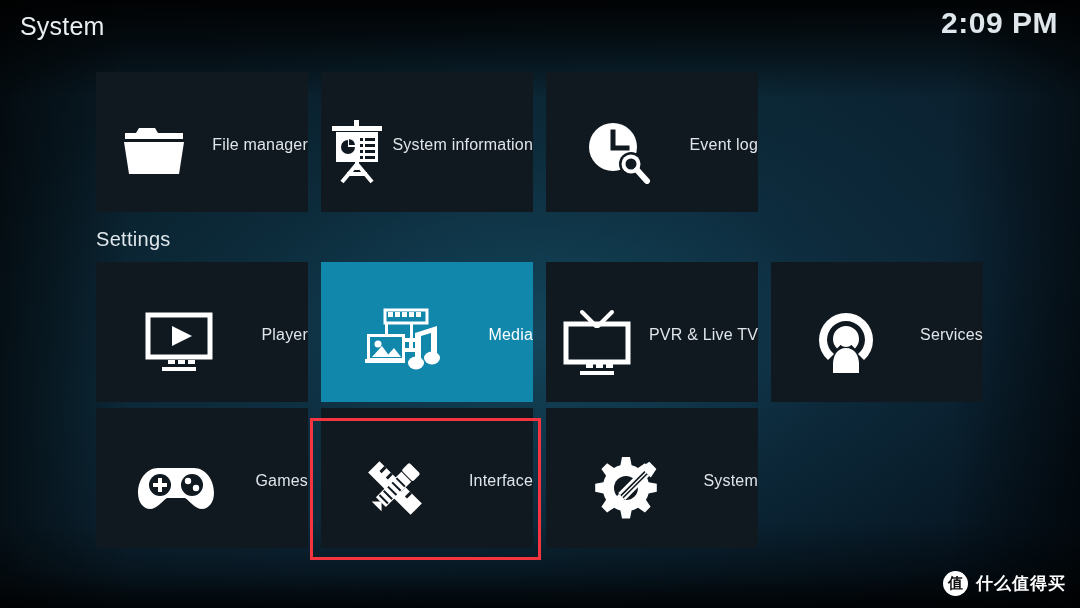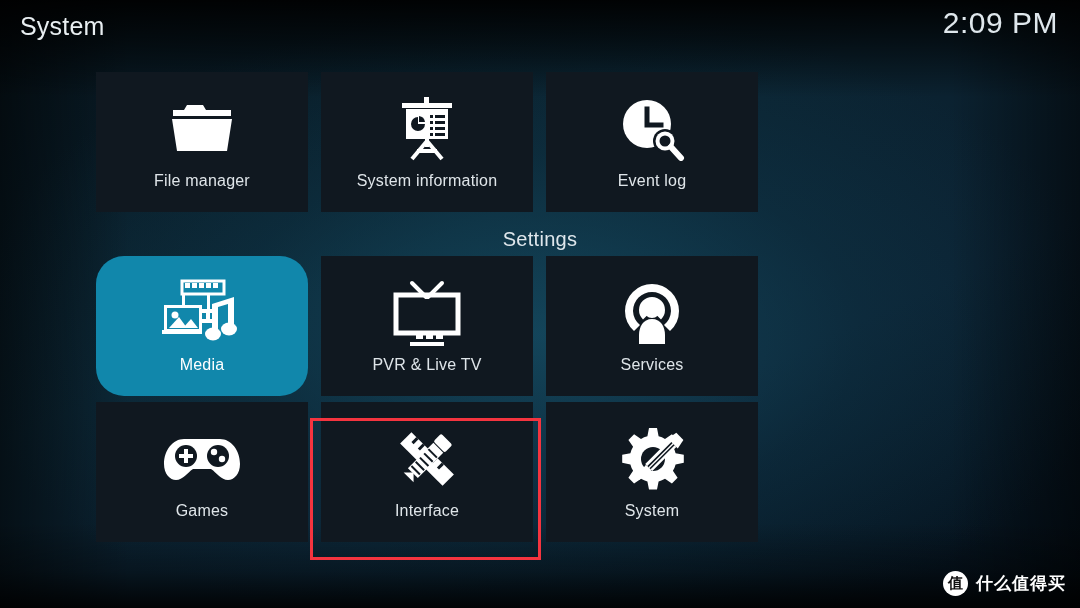--- a/index.html
+++ b/index.html
@@ -59,21 +59,21 @@
     color: #e8eef1;
     font-weight: 400;
     letter-spacing: 0.2px;
   }
   #clock {
     position: absolute;
     right: 22px;
     top: 6px;
     font-size: 30px;
     color: #dfe7ec;
-    font-weight: 400;
+    font-weight: 700;
     letter-spacing: 0.5px;
   }
 
   
   #grid {
     position: absolute;
     left: 96px;
     top: 72px;
     width: 888px;
     z-index: 4;
@@ -82,27 +82,26 @@
     display: flex;
     gap: 13px;
   }
   .tile {
     position: relative;
     width: 212px;
     height: 140px;
     background: #101820;
     box-sizing: border-box;
     display: flex;
-    flex-direction: column;
+    flex-direction: row;
     align-items: center;
     justify-content: flex-start;
   }
   .tile.focused {
     background: #1187ab;
-    border-radius: 28px;
   }
   .tile .icon {
     margin-top: 20px;
     height: 74px;
     width: 100%;
     display: flex;
     align-items: center;
     justify-content: center;
   }
   .tile .icon svg {
@@ -115,25 +114,25 @@
     letter-spacing: 0.2px;
     text-align: center;
     white-space: nowrap;
   }
   .tile.focused .label {
     color: #ffffff;
   }
 
   
   .section-label {
-    text-align: center;
+    text-align: left;
     font-size: 20px;
     color: #dfe7ec;
     font-weight: 400;
-    height: 44px;
+    height: 50px;
     line-height: 54px;
     letter-spacing: 0.3px;
   }
   .row-gap {
     height: 6px;
   }
 
   
   #annotation-box {
     position: absolute;
@@ -250,20 +249,33 @@
         </div>
         <div class="label">Event log</div>
       </div>
 
     </div>
 
     <div class="section-label">Settings</div>
 
     <div class="row">
 
+      <div class="tile">
+        <div class="icon">
+          <svg width="78" height="62" viewBox="0 0 78 62">
+            <rect x="8" y="4" width="62" height="42" fill="none" stroke="#ffffff" stroke-width="5"></rect>
+            <path d="M32 15 L52 25 L32 35 z" fill="#ffffff"></path>
+            <rect x="28" y="49" width="7" height="4" fill="#ffffff"></rect>
+            <rect x="38" y="49" width="7" height="4" fill="#ffffff"></rect>
+            <rect x="48" y="49" width="7" height="4" fill="#ffffff"></rect>
+            <rect x="22" y="56" width="34" height="4" fill="#ffffff"></rect>
+          </svg>
+        </div>
+        <div class="label">Player</div>
+      </div>
 
       <div class="tile focused">
         <div class="icon">
           <svg width="84" height="70" viewBox="0 0 84 70">
 
             <rect x="22" y="3" width="42" height="13" fill="none" stroke="#ffffff" stroke-width="3"></rect>
             <g fill="#ffffff">
               <rect x="25" y="5" width="5" height="5"></rect>
                 <rect x="32" y="5" width="5" height="5"></rect>
               <rect x="39" y="5" width="5" height="5"></rect>

